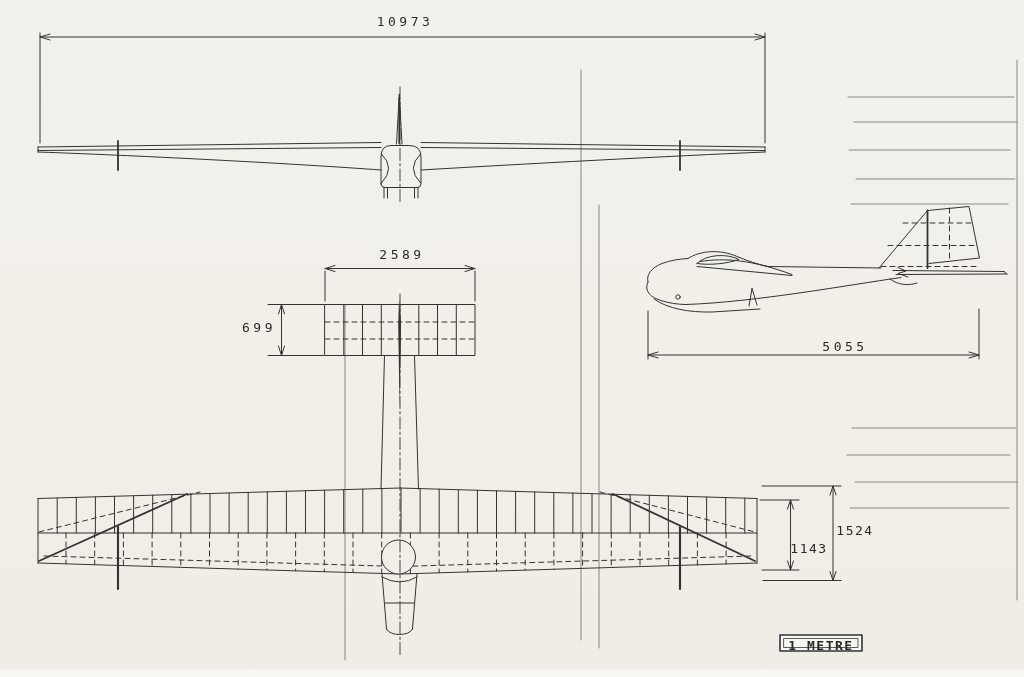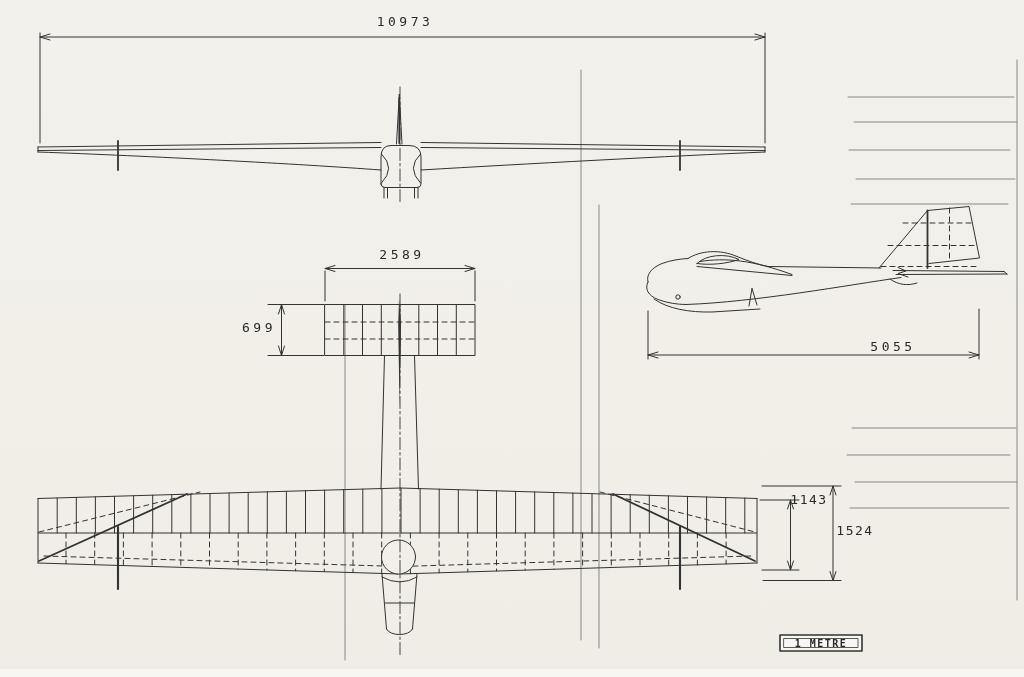--- a/index.html
+++ b/index.html
@@ -21,21 +21,21 @@
   .paper-fill{fill:#f1efe8;}
   .white-fill{fill:#f7f6f2;}
   .faint{stroke:#d7d3c8;opacity:.55;}
   .dim-label{
     position:absolute;z-index:2;color:#2a2a2a;
     font-size:13px;letter-spacing:3.5px;white-space:nowrap;
     transform:translateX(-50%);
   }
   .scale-label{
     position:absolute;z-index:2;color:#2a2a2a;font-weight:bold;
-    font-size:10px;letter-spacing:1.5px;white-space:nowrap;
+    font-size:13px;letter-spacing:1.5px;white-space:nowrap;
     transform:translateX(-50%);
   }
 </style>
 </head>
 <body>
 
 <div class="page">
 
 <svg width="1024" height="677" viewBox="0 0 1024 677">
 
@@ -163,18 +163,18 @@
 
   <g>
     <rect x="780" y="635" width="82" height="16" class="white-fill" style="stroke:#333;stroke-width:1.6"></rect>
     <rect x="784" y="638.5" width="74" height="9" style="stroke:#333;stroke-width:.8"></rect>
   </g>
 </svg>
 
 <span class="dim-label" style="left:405px;top:14px;">10973</span>
 <span class="dim-label" style="left:402px;top:247px;">2589</span>
 <span class="dim-label" style="left:259px;top:320px;">699</span>
-<span class="dim-label" style="left:845px;top:339px;margin-left:48px;">5055</span>
-<span class="dim-label" style="left:809px;top:492px;letter-spacing:1.5px;">1143</span>
+<span class="dim-label" style="left:845px;top:339px;">5055</span>
+<span class="dim-label" style="left:809px;top:541px;letter-spacing:1.5px;">1143</span>
 <span class="dim-label" style="left:855px;top:523px;letter-spacing:1.5px;">1524</span>
 <span class="scale-label" style="left:821px;top:638px;">1 METRE</span>
 
 </div>
 
 </body></html>

